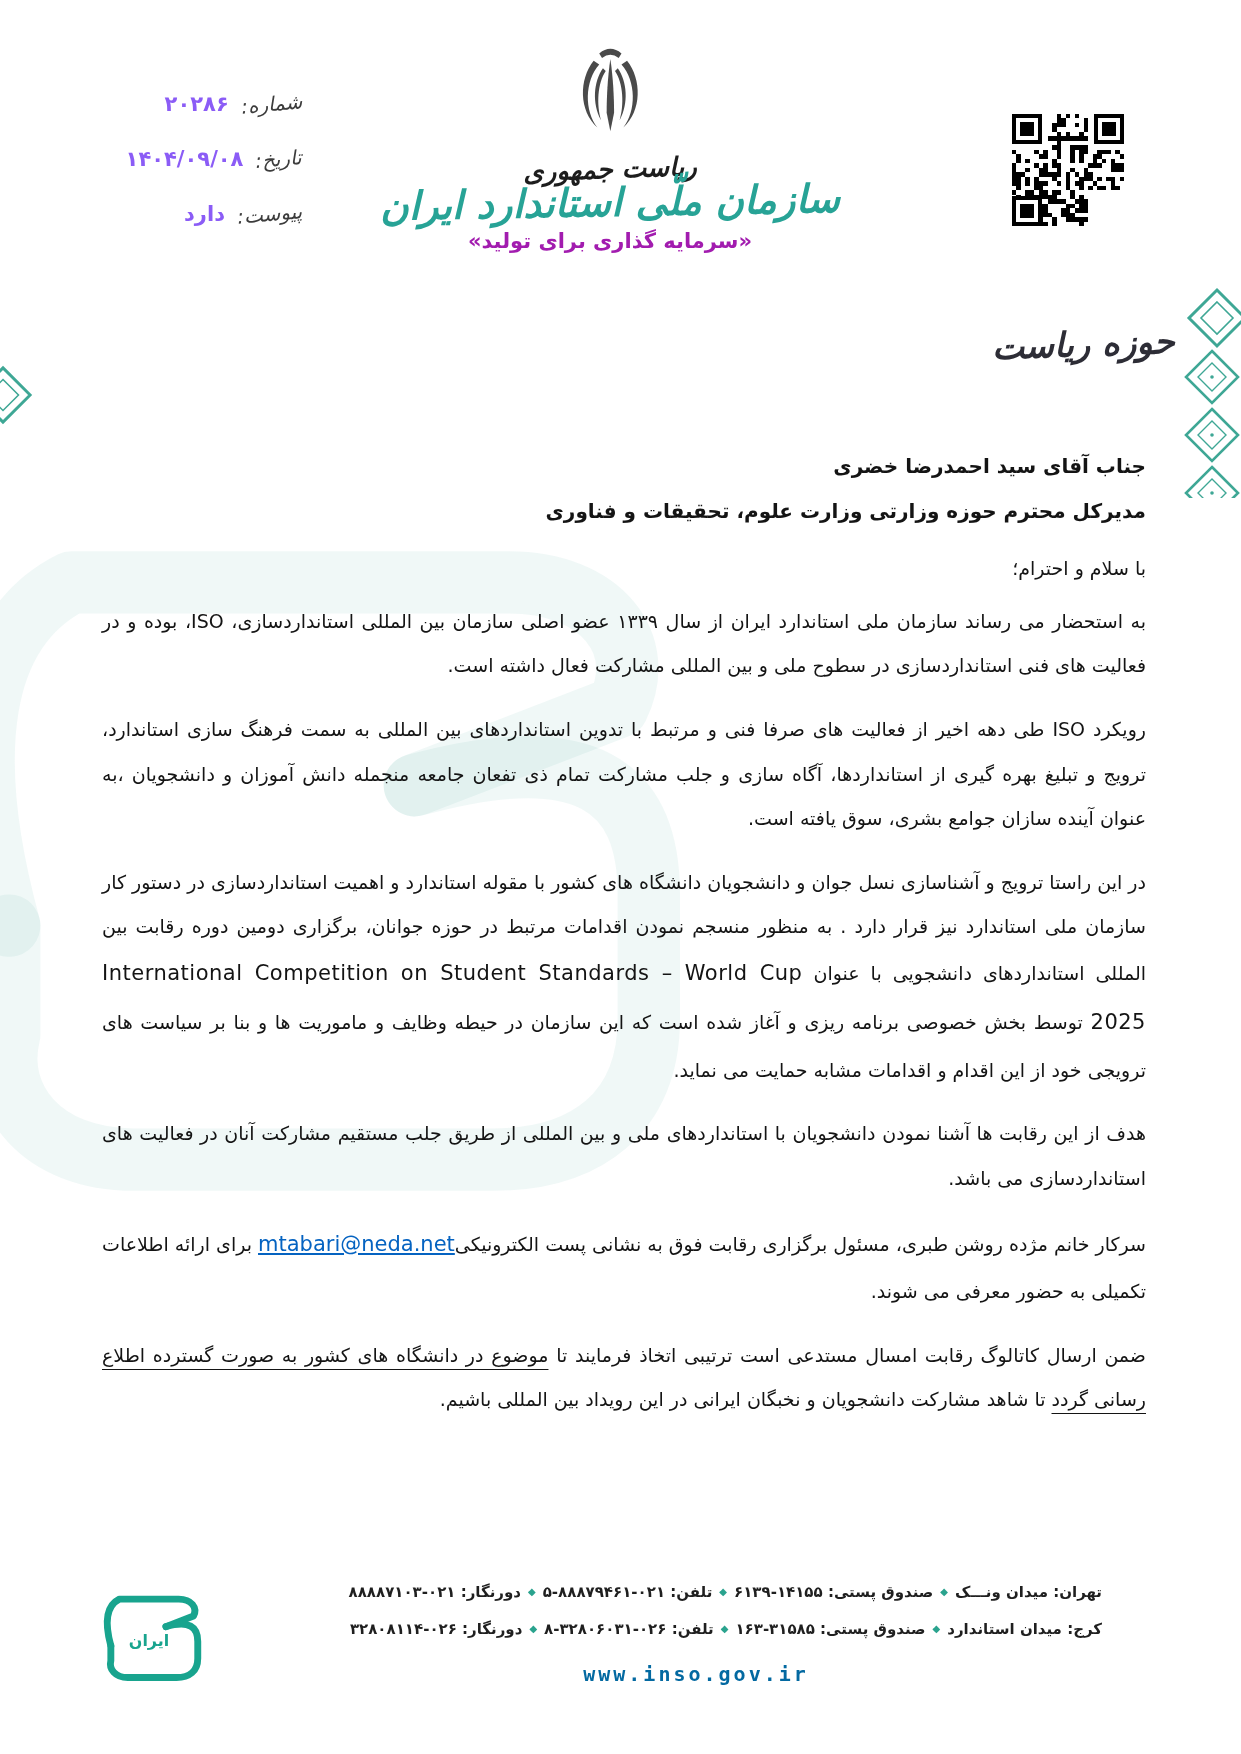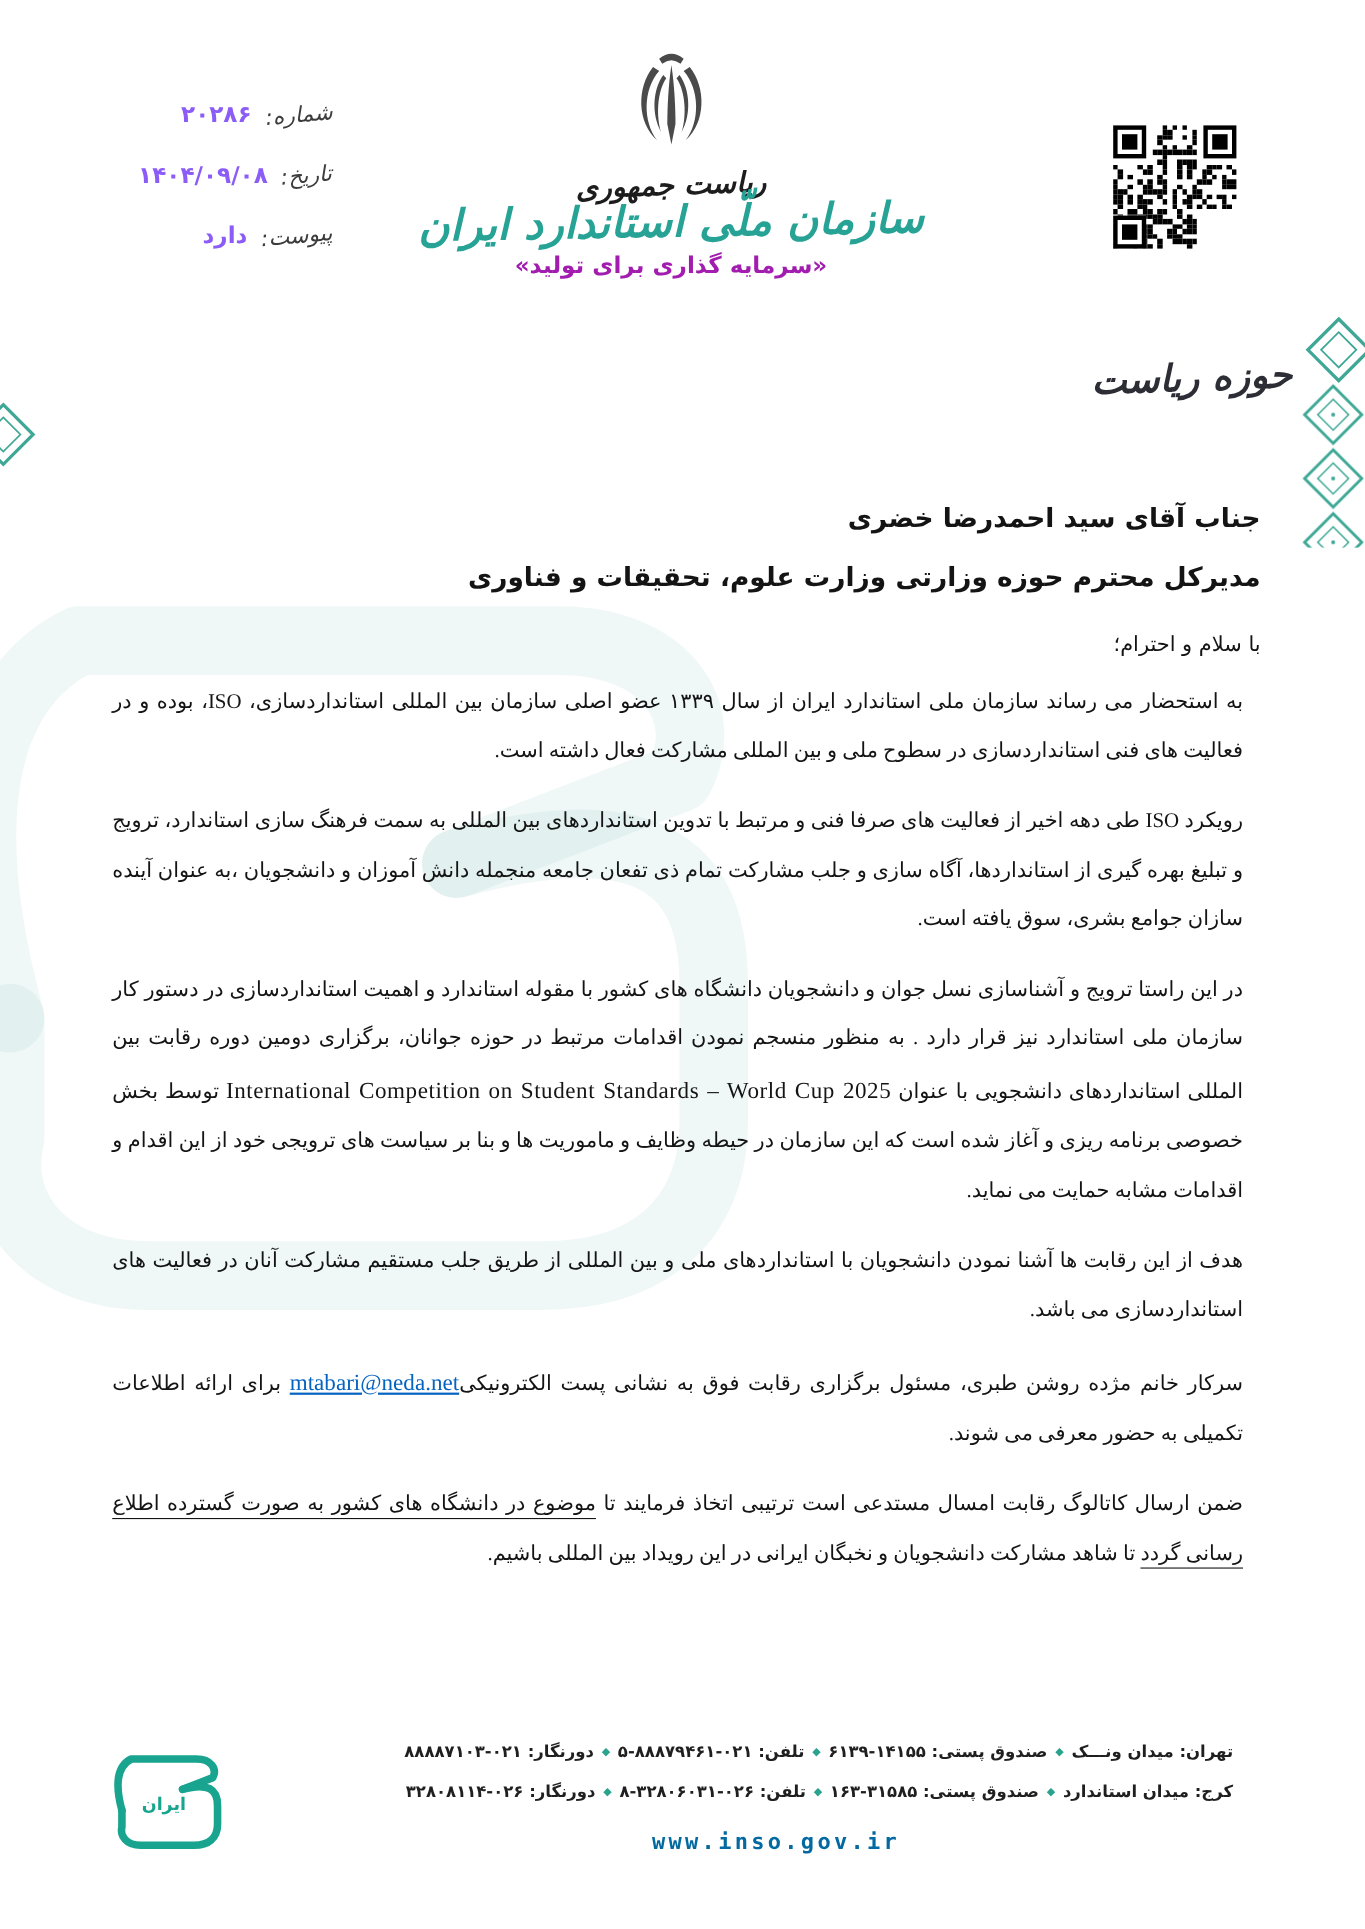--- a/index.html
+++ b/index.html
@@ -28,29 +28,29 @@
   .f-tl{top:0;left:0;} .f-tr{top:0;right:0;} .f-bl{bottom:0;left:0;}
   
   .department{position:absolute;top:324px;right:66px;font-size:34px;font-style:italic;font-weight:600;color:#2d2d36;transform:rotate(-2deg);white-space:nowrap;}
   
   .border-strip{position:absolute;top:348px;bottom:0;right:0;width:58px;}
   .top-diamond{position:absolute;top:286px;right:-8px;width:64px;height:64px;}
   .left-diamond{position:absolute;top:364px;left:-28px;width:62px;height:62px;}
   .watermark{position:absolute;top:392px;left:-100px;width:780px;height:880px;pointer-events:none;}
   
   .letter-body{position:absolute;top:444px;right:95px;left:102px;font-size:19px;line-height:2.35;text-align:justify;}
-  .letter-body p{margin:0 16px 19px 0;font-family:Liberation Serif, serif;}
-  .recipient{font-weight:bold;font-size:24px;line-height:2.25;margin-bottom:12px;}
+  .letter-body p{margin:0 0 19px 0;}
+  .recipient{font-weight:bold;font-size:20px;line-height:2.25;margin-bottom:12px;}
   .subject{font-weight:bold;font-size:20px;margin:8px 0 14px 0;}
   .salutation{margin-bottom:8px;}
   .latin{direction:ltr;unicode-bidi:embed;letter-spacing:.5px;font-size:21px;}
   .ul{text-decoration:underline;text-underline-offset:7px;}
   a.email{color:#0563c1;text-decoration:underline;direction:ltr;unicode-bidi:embed;font-size:21px;}
   
-  .footer{position:absolute;top:1574px;left:290px;right:120px;text-align:right;font-size:15px;font-weight:bold;color:#1f1f1f;line-height:2.45;white-space:nowrap;}
+  .footer{position:absolute;top:1574px;left:290px;right:139px;text-align:right;font-size:15px;font-weight:bold;color:#1f1f1f;line-height:2.45;white-space:nowrap;}
   .fbullet{color:#2aa38e;font-size:10px;margin:0 7px;vertical-align:2px;}
   .website{text-align:center;direction:ltr;font-family:"DejaVu Sans Mono",monospace;color:#0369a1;font-size:20px;font-weight:bold;letter-spacing:3px;margin-top:2px;}
   .inso-logo{position:absolute;left:90px;top:1580px;width:118px;height:106px;}
 </style>
 </head>
 <body>
 
 <div class="page">
 
   <div class="meta">

